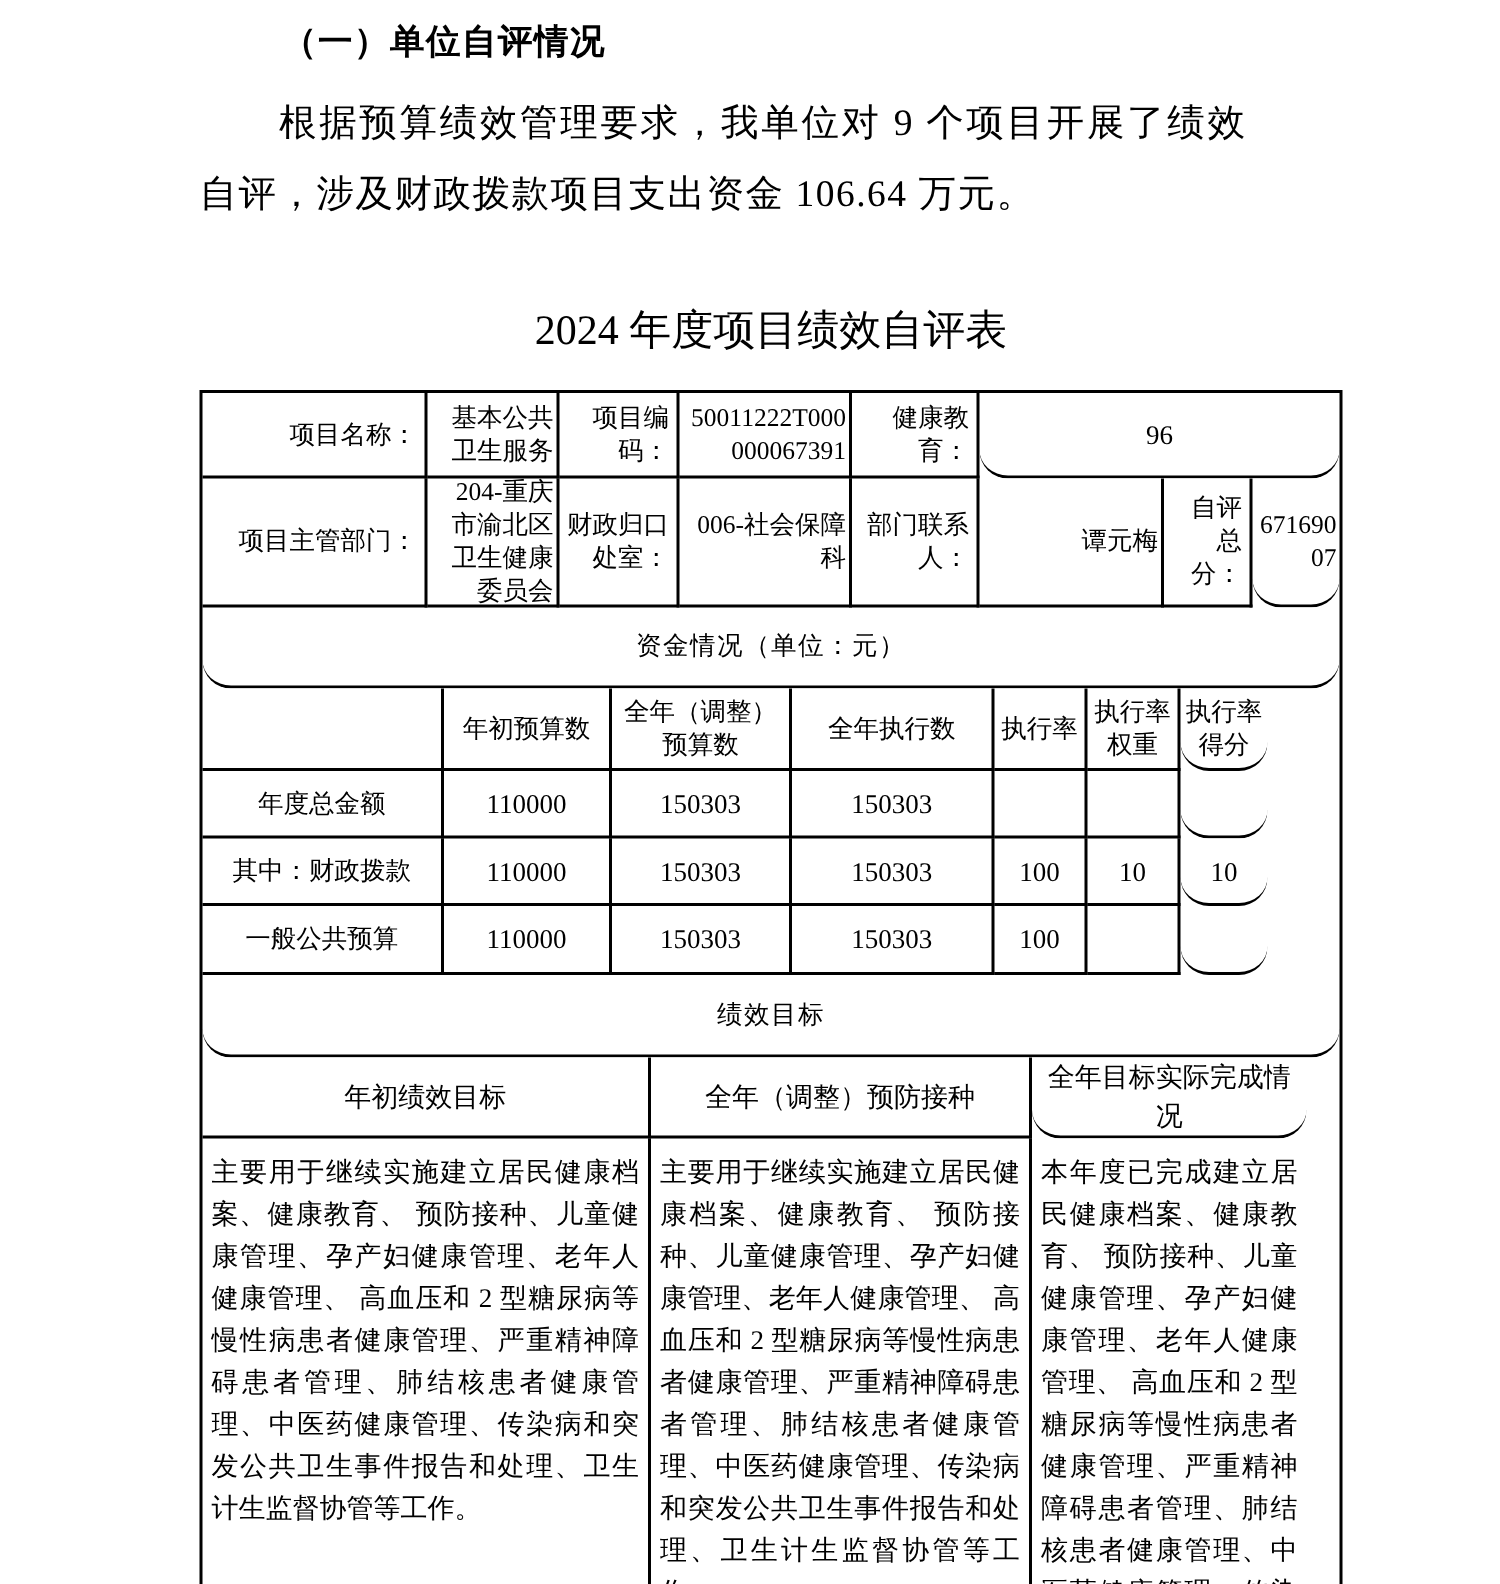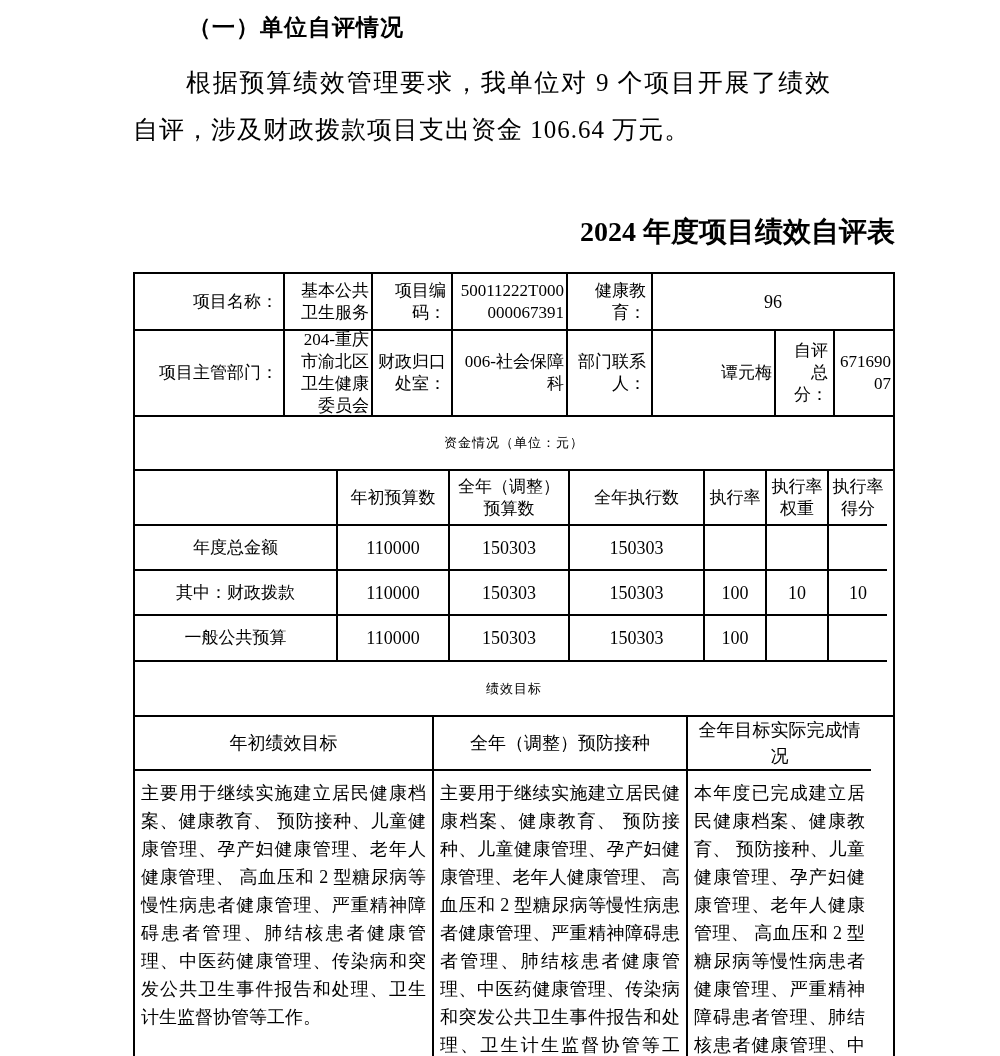--- a/index.html
+++ b/index.html
@@ -28,24 +28,24 @@
   .intro-para {
     margin-top: 16px;
     width: 698px;
     font-size: 25px;
     line-height: 47px;
     text-align: justify;
     text-indent: 53px;
     letter-spacing: 1px;
   }
   .doc-title {
-    margin-top: 60px;
-    text-align: right;
+    margin-top: 48px;
+    text-align: center;
     font-size: 28px;
-    font-weight: bold;
+    font-weight: normal;
   }
   .tbl {
     margin-top: 21px;
     width: 762px;
     box-sizing: border-box;
     border: 2px solid #000;
   }
   .t-row {
     display: flex;
     width: 758px;
@@ -55,39 +55,39 @@
     border-right: 2px solid #000;
     border-bottom: 2px solid #000;
     display: flex;
     flex-direction: column;
     justify-content: center;
     font-size: 17px;
     line-height: 22px;
     word-break: break-all;
     overflow: hidden;
   }
-  .c.nr { border-right: none; }
+  .c.nr { border-right: none; border-radius: 19px; }
   .c.nb { border-bottom: none; }
   .lab { text-align: right; padding: 1px 5px 1px 2px; }
   .val { text-align: right;  padding: 1px 2px 1px 4px; }
   .ctr { text-align: center; padding: 1px 2px; }
   .num { font-size: 18px; }
-  .sect { font-size: 13px; letter-spacing: 1px; }
+  .sect { font-size: 17px; letter-spacing: 1px; }
   .goal-head { font-size: 18px; line-height: 26px; }
   .goal-text {
     justify-content: flex-start;
     text-align: justify;
     font-size: 18px;
     line-height: 28px;
     padding: 8px 6px 0 6px;
   }
   
   .w150{width:150px}.w88{width:88px}.w80{width:80px}.w115{width:115px}.w85{width:85px}
   .w240{width:240px}.w123{width:123px}.w59{width:59px}.w58a{width:58px}
-  .w183{width:203px}.w138{width:112px}.w120{width:120px}.w135{width:135px}
+  .w183{width:161px}.w138{width:112px}.w120{width:120px}.w135{width:135px}
   .w62{width:62px}.w58{width:58px}
   .w321{width:299px}.w254{width:254px}.w183g{width:183px}
   .wfull{width:758px}
   
   .h57{height:57px}.h86{height:86px}.h54{height:54px}.h55{height:55px}
   .h45{height:45px}.h46{height:46px}.h300{height:300px}
 </style>
 </head>
 <body>
 

